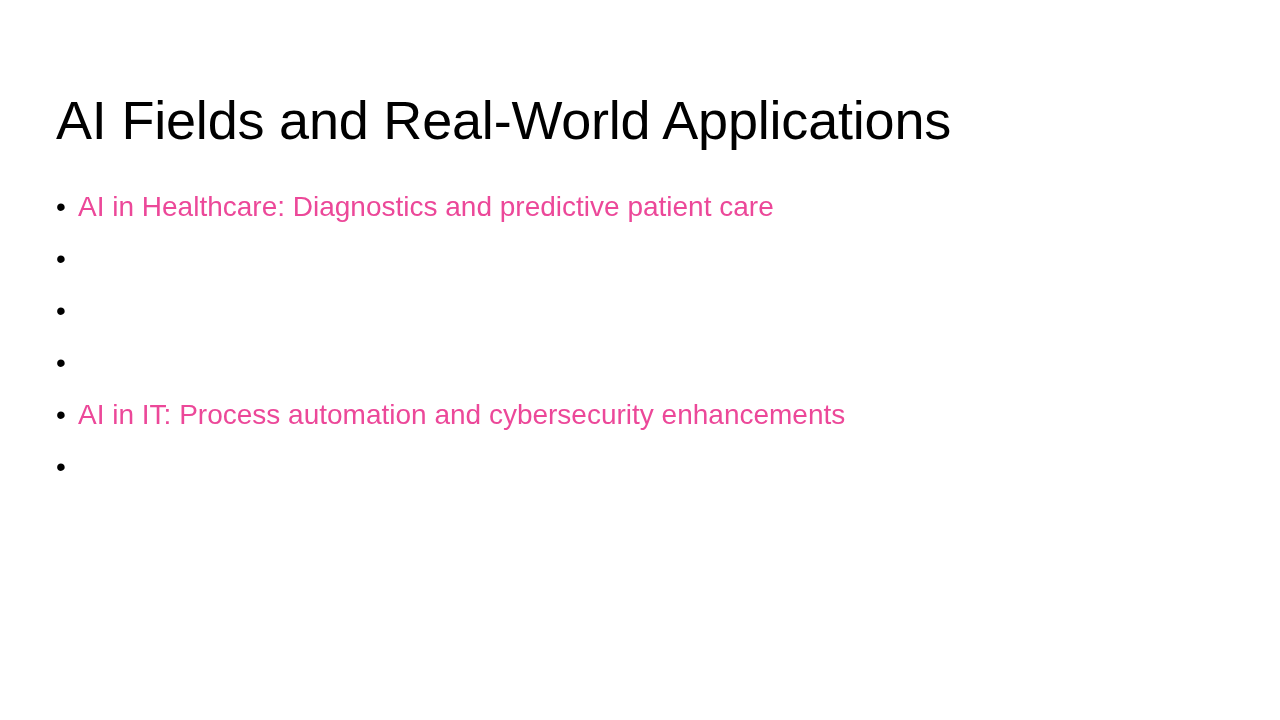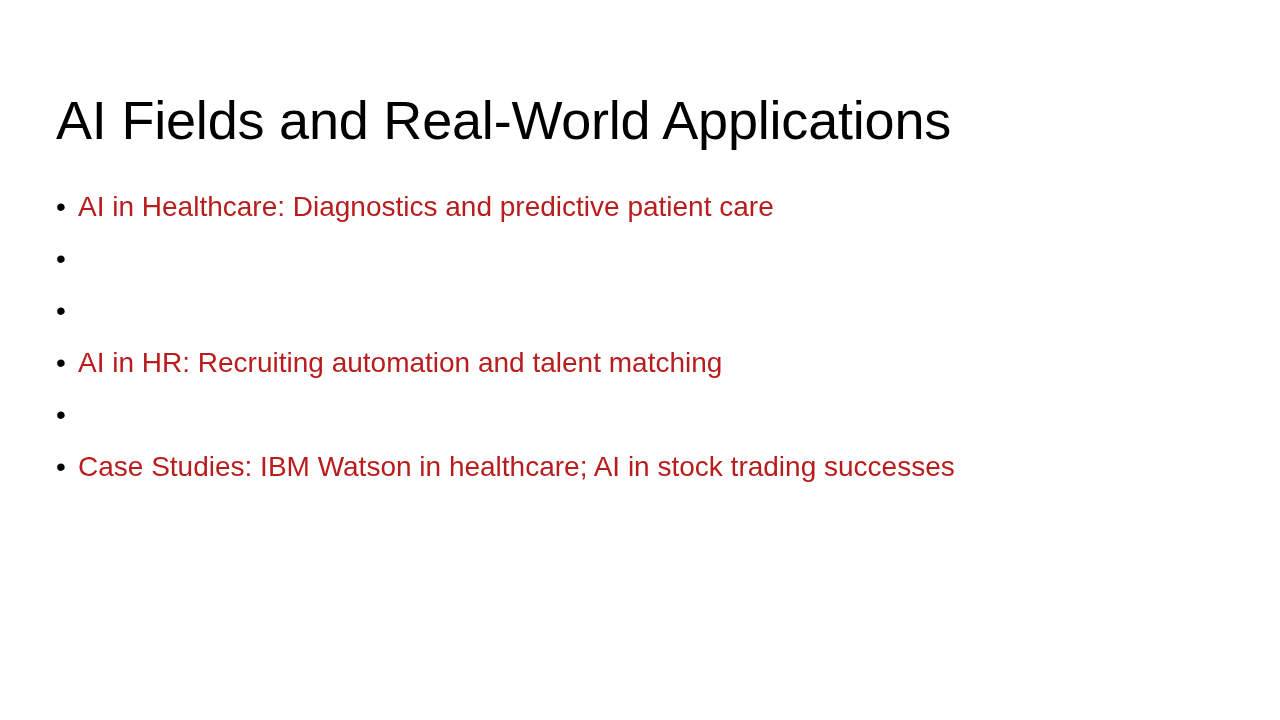--- a/index.html
+++ b/index.html
@@ -61,21 +61,21 @@
     width: 22px;
     font-size: 28px;
     line-height: 42px;
     color: #000000;
   }
 
   .bullet-text {
     flex: 0 0 auto;
     font-size: 28px;
     line-height: 42px;
-    color: #b91c1c;
+    color: #ec4899;
   }
 </style>
 </head>
 <body>
 
 <div class="slide">
 
   <h1 class="slide-title">AI Fields and Real-World Applications</h1>
 
   <ul class="body-list">
@@ -88,27 +88,26 @@
     <li class="body-item">
       <span class="bullet-mark">•</span>
     </li>
 
     <li class="body-item">
       <span class="bullet-mark">•</span>
     </li>
 
     <li class="body-item">
       <span class="bullet-mark">•</span>
-      <span class="bullet-text">AI in HR: Recruiting automation and talent matching</span>
     </li>
 
     <li class="body-item">
       <span class="bullet-mark">•</span>
+      <span class="bullet-text">AI in IT: Process automation and cybersecurity enhancements</span>
     </li>
 
     <li class="body-item">
       <span class="bullet-mark">•</span>
-      <span class="bullet-text">Case Studies: IBM Watson in healthcare; AI in stock trading successes</span>
     </li>
 
   </ul>
 
 </div>
 
 </body></html>

